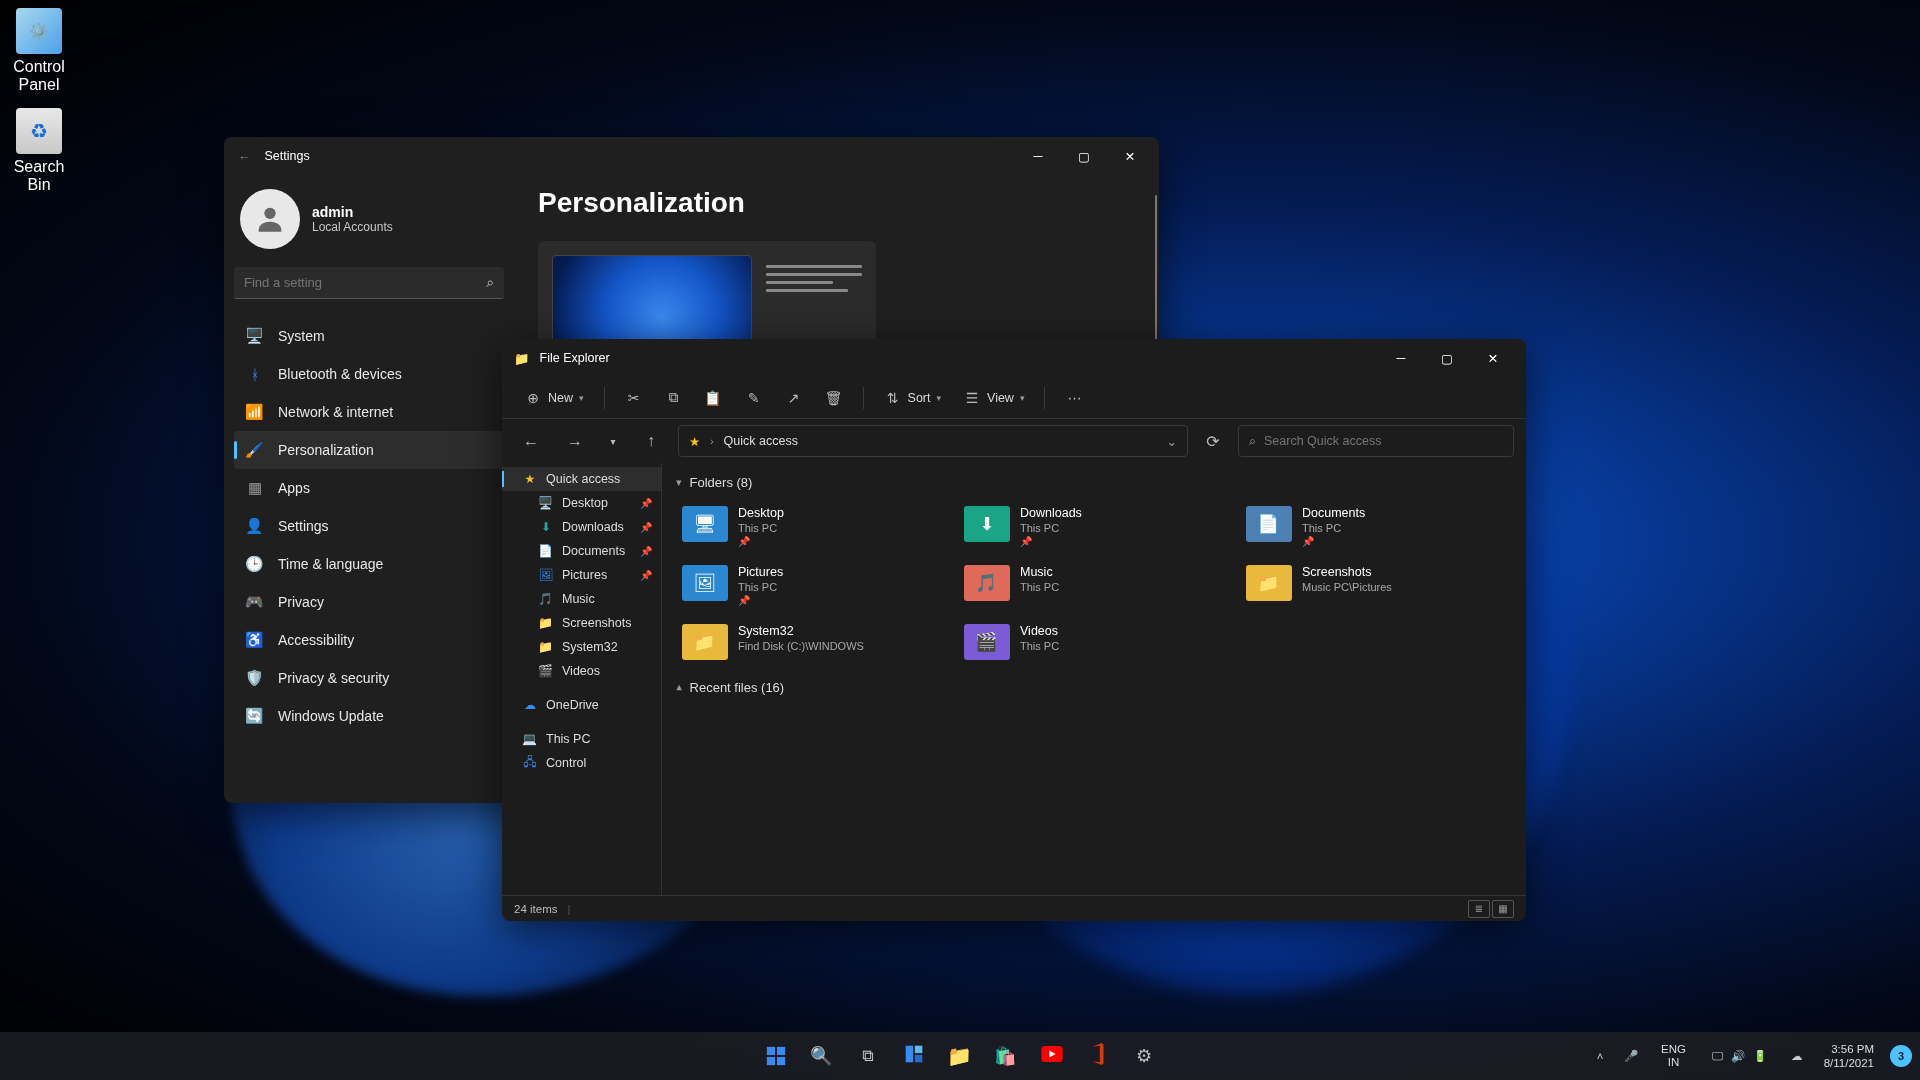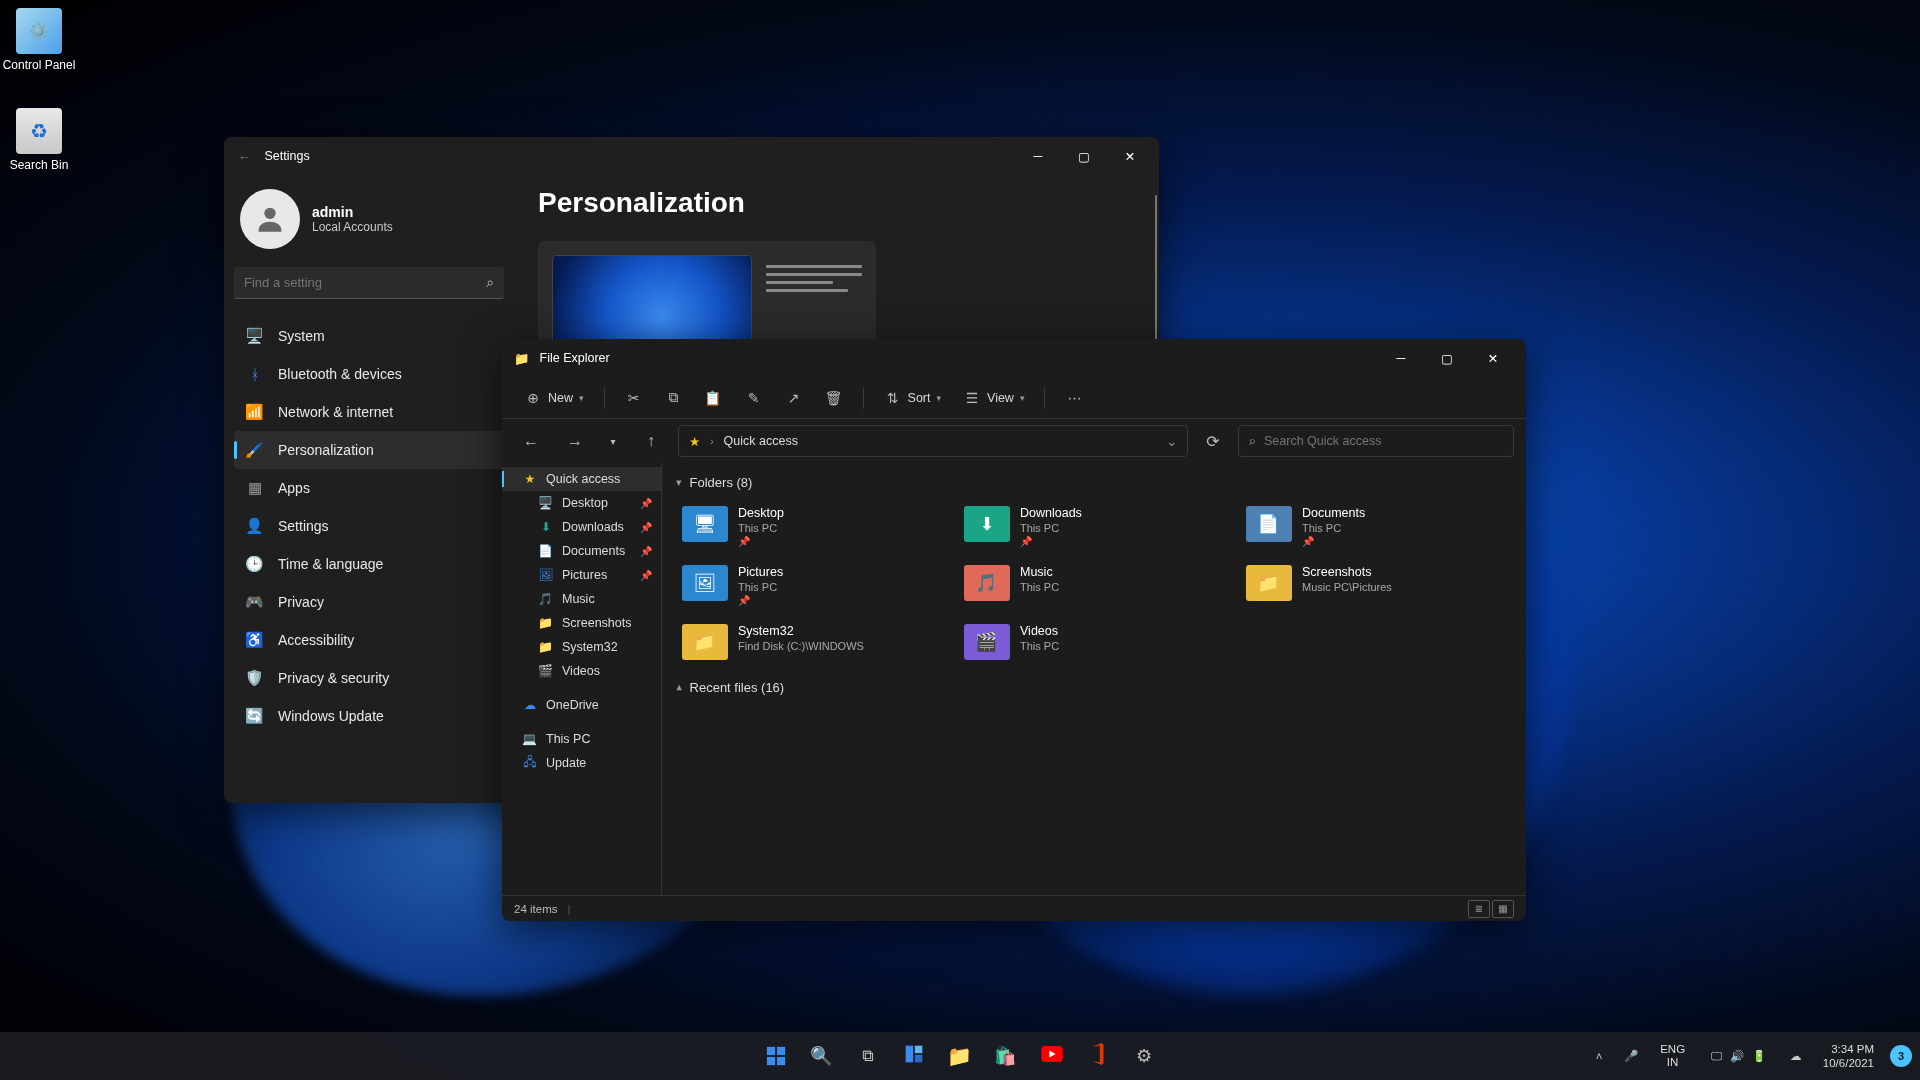--- a/index.html
+++ b/index.html
@@ -2,21 +2,21 @@
 <html><head>
 <meta charset="utf-8">
 <style>
 *{margin:0;padding:0;box-sizing:border-box;font-family:'Segoe UI',sans-serif;user-select:none}
 body{width:1920px;height:1080px;overflow:hidden;background:radial-gradient(ellipse at 65% 50%,#0d5ac7 0%,#073a99 20%,#041a50 45%,#020818 70%,#000 100%);position:relative;color:#fff}
 .wallpaper-swirl{position:absolute;right:18%;top:32%;width:650px;height:650px;background:radial-gradient(circle at 50% 50%,#4aa0ff 0%,#1b6be3 30%,#063aa8 60%,transparent 80%);border-radius:50%;filter:blur(8px);opacity:.8}
 .wallpaper-swirl2{position:absolute;left:12%;bottom:8%;width:550px;height:450px;background:radial-gradient(ellipse at 40% 60%,#3a8aef 0%,#1455c8 40%,transparent 75%);border-radius:50%;filter:blur(6px);opacity:.65;transform:rotate(-12deg)}
 
 .desktop-icon{position:absolute;width:78px;text-align:center;cursor:pointer}
 .desktop-icon .ibox{width:46px;height:46px;margin:0 auto 4px;display:flex;align-items:center;justify-content:center;border-radius:4px}
-.desktop-icon .lbl{font-size:12px;text-shadow:0 1px 2px #000}
+.desktop-icon .lbl{font-size:16px;text-shadow:0 1px 2px #000}
 
 .win{position:absolute;background:#1f1f1f;border-radius:8px;box-shadow:0 10px 40px rgba(0,0,0,.6);overflow:hidden}
 #settings{left:224px;top:137px;width:935px;height:666px}
 .titlebar{height:38px;display:flex;align-items:center;padding:0 6px;font-size:12.5px;background:#1f1f1f;justify-content:space-between}
 .titlebar .tl{display:flex;align-items:center;gap:14px;padding-left:8px}
 .titlebar .wc{display:flex}
 .titlebar .wcbtn{width:46px;height:30px;display:flex;align-items:center;justify-content:center;cursor:pointer}
 .s-body{display:flex;height:calc(100% - 38px)}
 .s-side{width:290px;padding:6px 10px 0 10px}
 .user-row{display:flex;align-items:center;gap:12px;padding:8px 6px 18px}
@@ -340,21 +340,21 @@
           <span class="tree-ico" style="color:#3a8aef">☁</span>
           <span>OneDrive</span>
         </div>
         <div class="tree-gap"></div>
         <div class="tree-item">
           <span class="tree-ico" style="color:#3a8aef">💻</span>
           <span>This PC</span>
         </div>
         <div class="tree-item">
           <span class="tree-ico" style="color:#3a8aef">🖧</span>
-          <span>Update</span>
+          <span>Control</span>
         </div>
       </div>
     <div class="fe-main">
       <div class="sec-head">
         <span class="chev">▾</span>
         <span>Folders (8)</span>
       </div>
       <div class="folder-grid" id="folder-grid">
           <div class="folder-item">
             <div class="ficon" style="background:#2a87d0">🖥</div>
@@ -490,20 +490,20 @@
         <div>IN</div>
       </div>
     </div>
     <div class="sys-group">
       <span>🖵</span>
       <span>🔊</span>
       <span>🔋</span>
     </div>
     <span class="sys-ico"><span>☁</span></span>
     <div class="clock">
-      <div>3:34 PM</div>
-      <div>10/6/2021</div>
+      <div>3:56 PM</div>
+      <div>8/11/2021</div>
     </div>
     <div class="notif-dot">
         <span>3</span>
       </div>
   </div>
 </div>
 
 </body></html>

